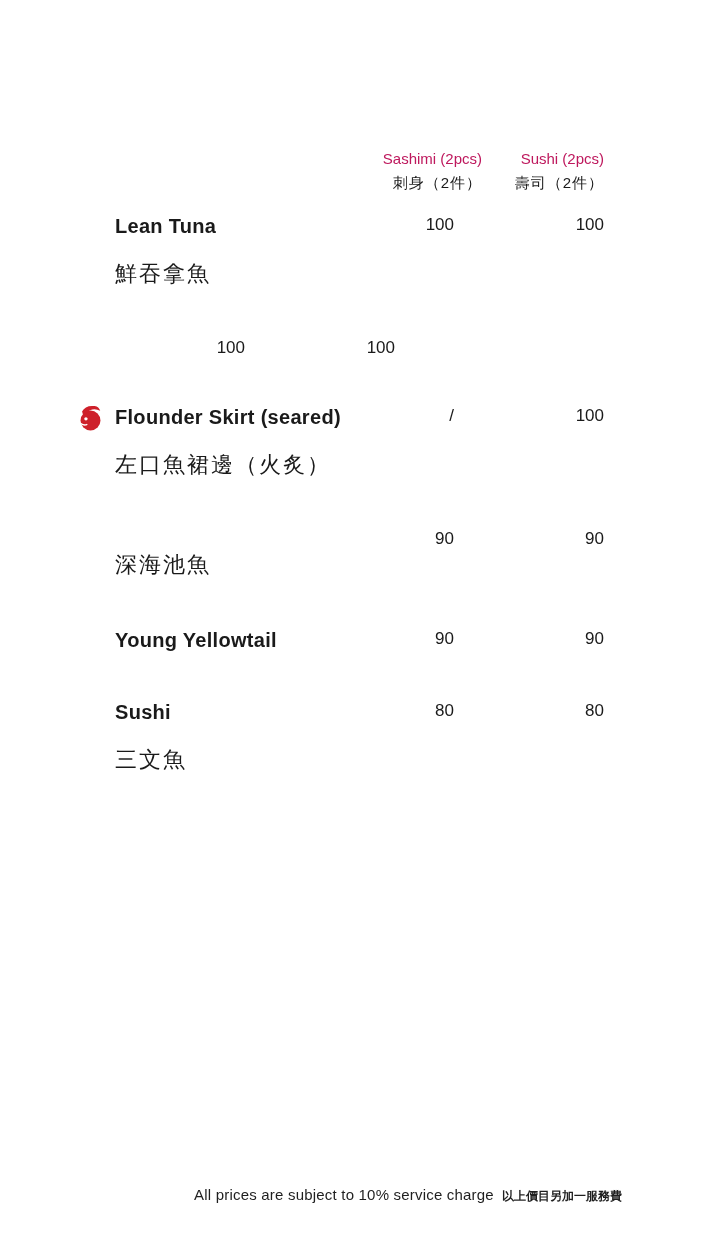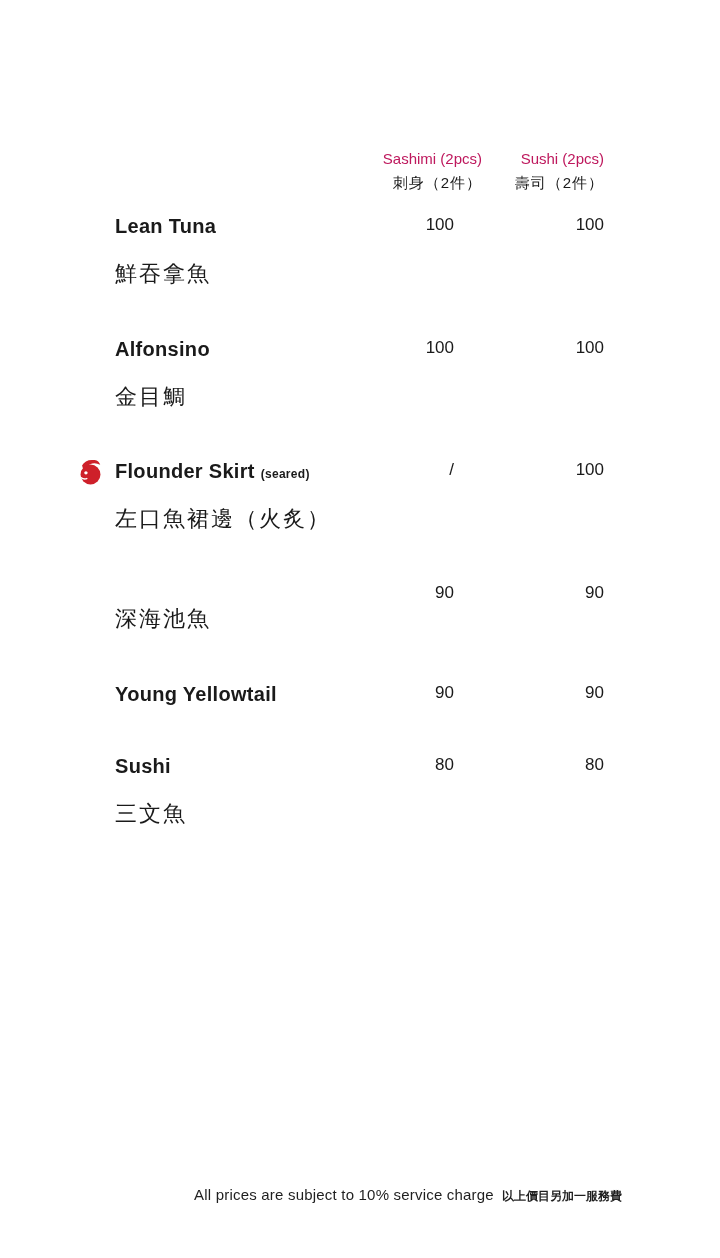--- a/index.html
+++ b/index.html
@@ -48,21 +48,21 @@
   }
   .name-cell { flex: 1; min-width: 0; }
   .name-en {
     font-size: 20px;
     font-weight: 700;
     line-height: 1.15;
     letter-spacing: 0.3px;
     white-space: nowrap;
   }
   .name-note {
-    font-size: 12px;
+    font-size: 20px;
     font-weight: 700;
   }
   .name-zh {
     font-size: 22px;
     font-weight: 400;
     line-height: 1.3;
     margin-top: 22px;
     letter-spacing: 2px;
     white-space: nowrap;
   }
@@ -127,24 +127,20 @@
       <div class="row">
         <div class="name-cell">
           <div class="name-en"><span>Lean Tuna</span></div>
           <div class="name-zh">鮮吞拿魚</div>
         </div>
         <div class="price sashimi">100</div>
         <div class="price sushi">100</div>
       </div>
 
       <div class="row">
-        <div class="name-cell">
-          <div class="name-en"><span>Alfonsino</span></div>
-          <div class="name-zh">金目鯛</div>
-        </div>
         <div class="price sashimi">100</div>
         <div class="price sushi">100</div>
       </div>
 
       <div class="row">
         <svg class="item-icon" viewBox="0 0 32 32" aria-hidden="true">
           <circle cx="16" cy="19.5" r="11.8" fill="#ce202a"></circle>
           <path d="M6 9 Q10 1 21 2.5 Q26 3.5 27.5 8 Q21 4.5 15.5 7.5 Q10.5 10 8.5 14.5 Q6.5 12 6 9 Z" fill="#ce202a"></path>
           <circle cx="10.6" cy="17.6" r="2" fill="#ffffff"></circle>
           <path d="M4.6 23.2 Q8.2 25.6 11.6 24.4" stroke="#ffffff" stroke-width="1.7" fill="none" stroke-linecap="round"></path>

